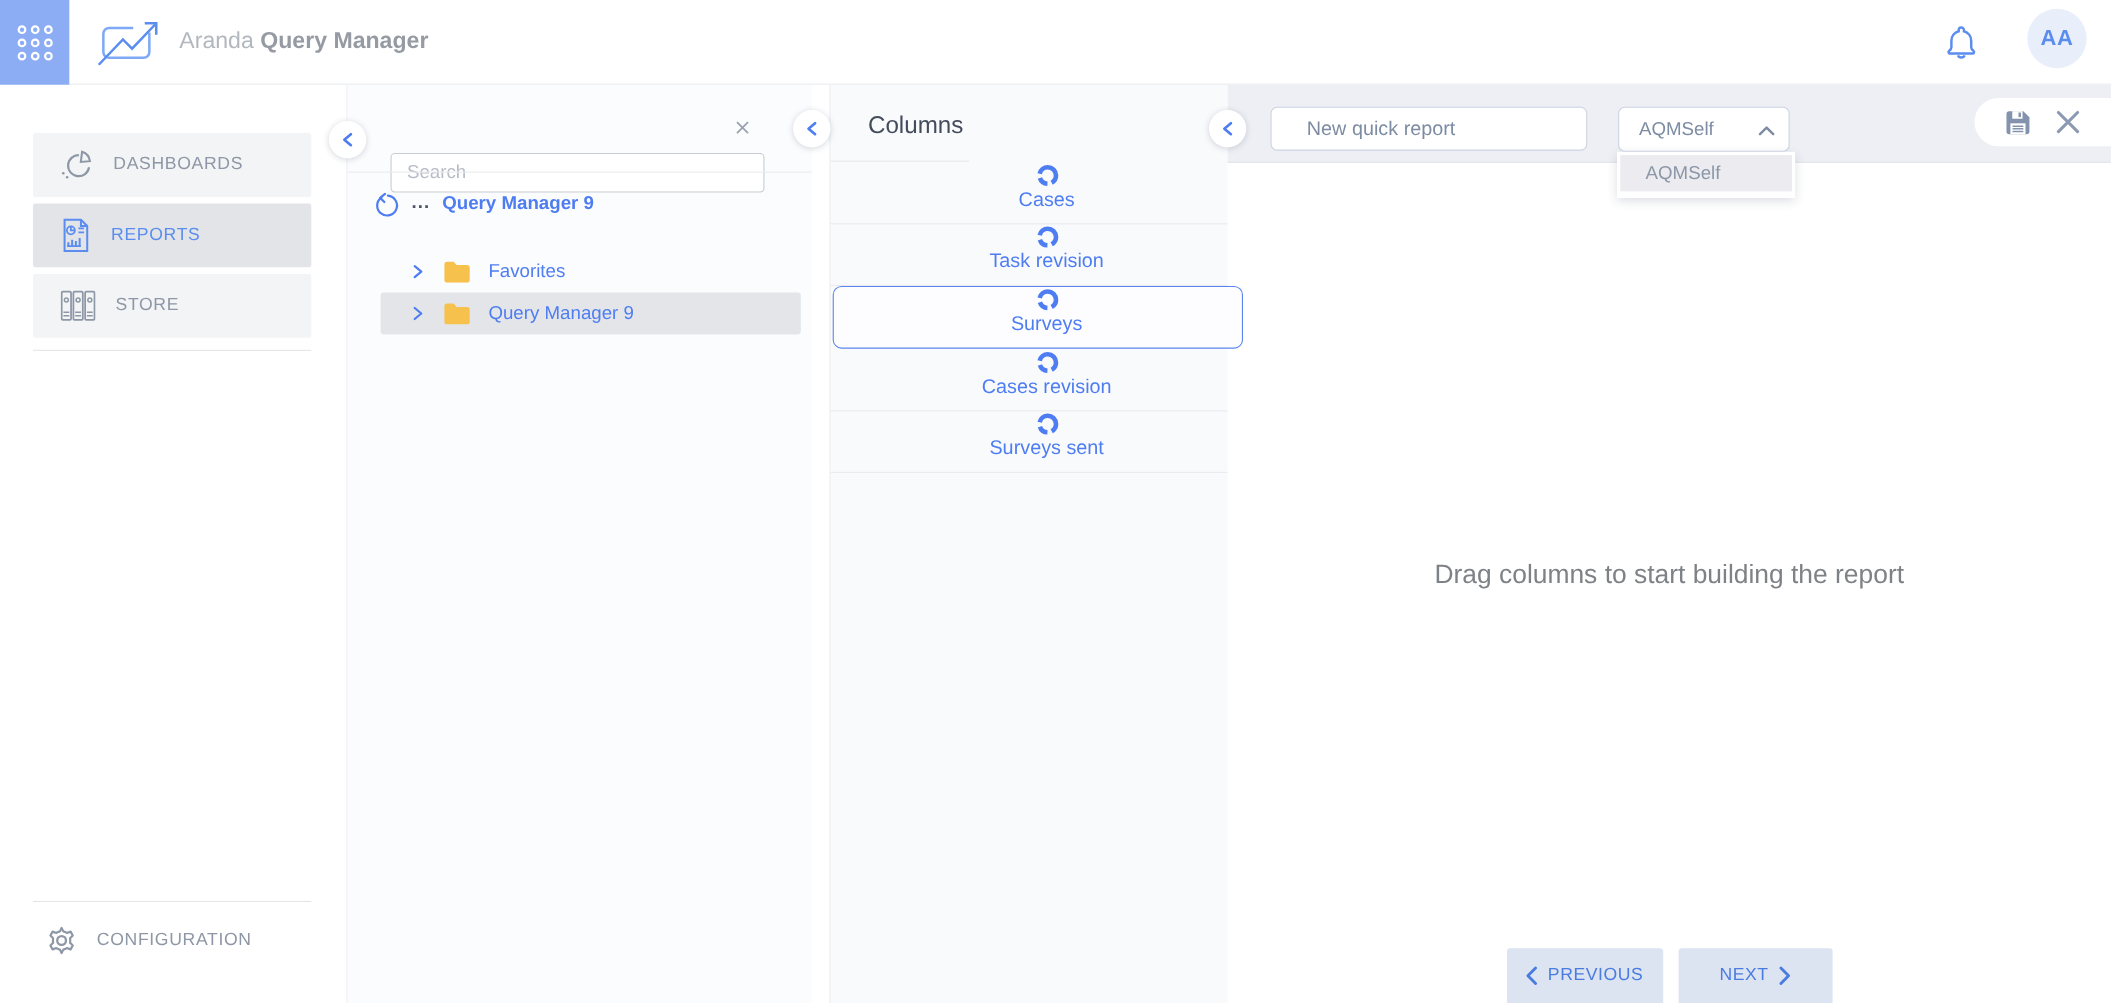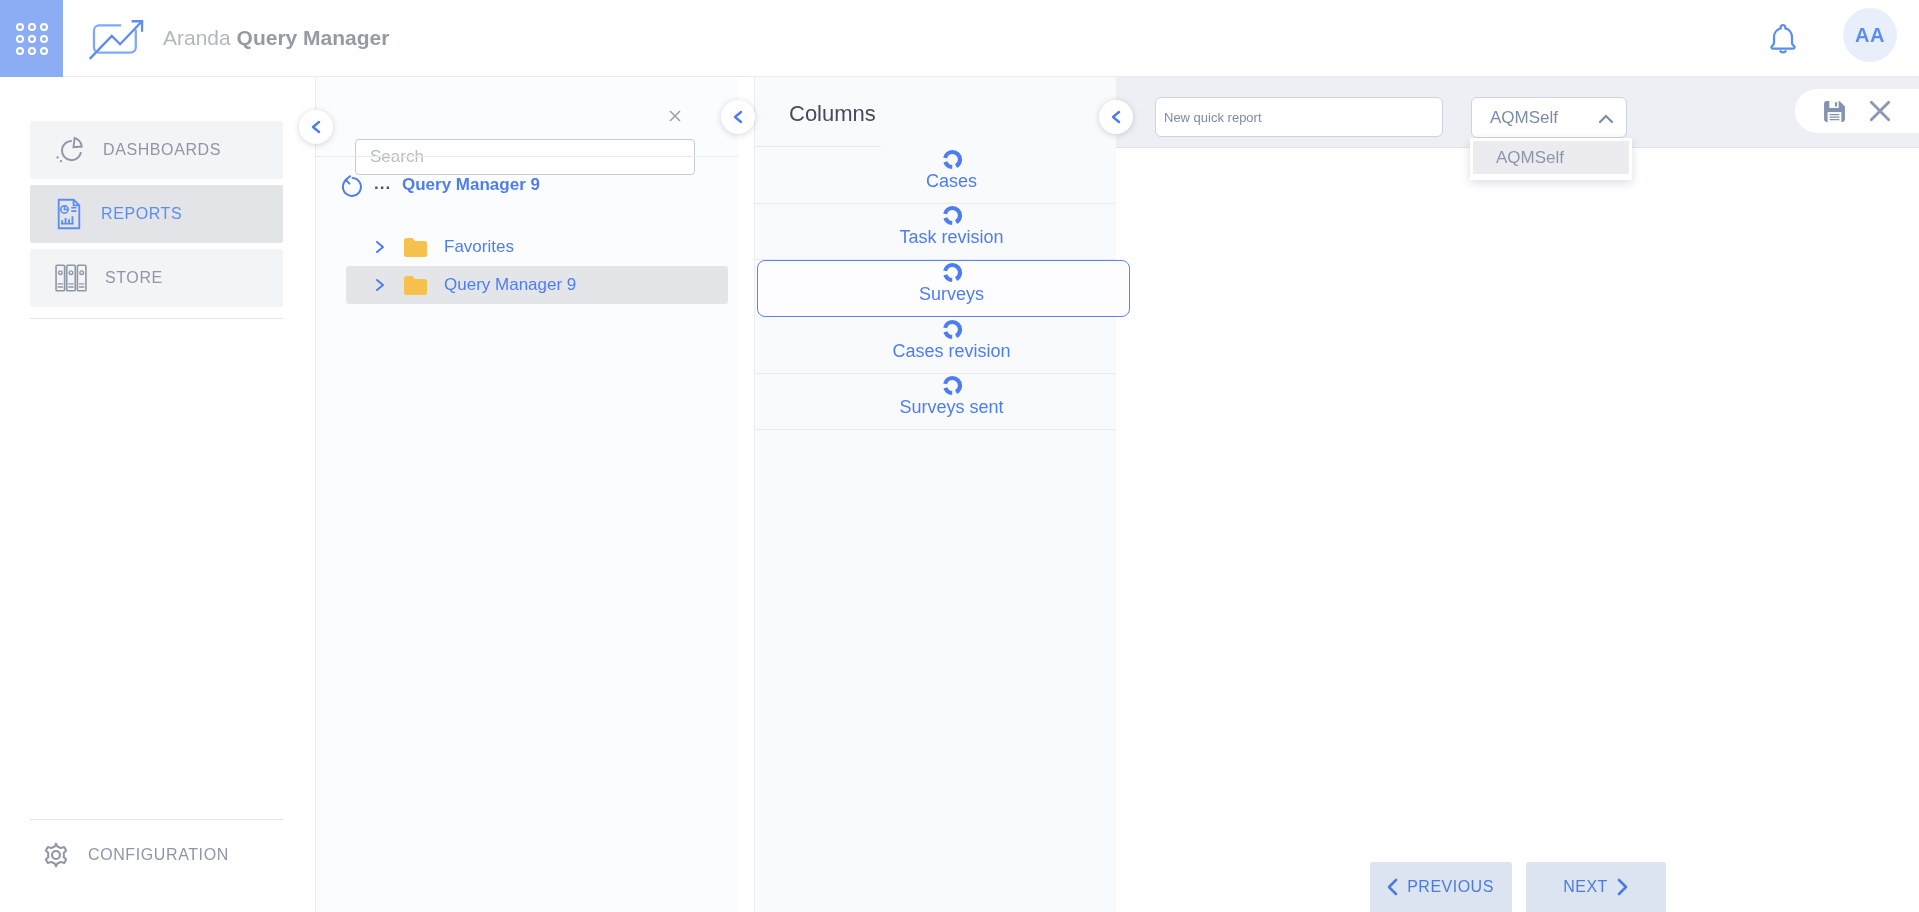--- a/index.html
+++ b/index.html
@@ -69,22 +69,22 @@
   .col-item .ring { margin-left:17px; display:flex; }
   .col-item .clab { margin-left:16px; font-size:18px; color:#4e7df2; }
   .col-item.selected { left:2px; width:373px; height:57px; border:1.5px solid #5a85f0;
     border-radius:8px; background:#fdfdff; z-index:2; }
 
   
   .main { position:absolute; left:1116px; top:77px; width:803px; height:835px; background:#fff; }
   .strip { position:absolute; left:0; top:0; width:100%; height:71px;
     background:#edeff4; border-bottom:1px solid #e2e4e9; }
   .name-input { position:absolute; left:39px; top:20px; width:288px; height:40px;
-    border:1px solid #ccd4e1; border-radius:6px; background:#fff; font-size:13px;
-    color:#7d8ca3; padding:0 8px; font-family:"Liberation Sans", sans-serif; outline:none; }
+    border:1px solid #ccd4e1; border-radius:6px; background:#fff; font-size:18px;
+    color:#7d8ca3; padding:0 32px; font-family:"Liberation Sans", sans-serif; outline:none; }
   .select { position:absolute; left:355px; top:20px; width:156px; height:41px;
     border:1px solid #ccd4e1; border-radius:6px; background:#fff; cursor:pointer;
     display:flex; align-items:center; }
   .select .sval { margin-left:18px; font-size:17px; color:#7d8ca3; }
   .select .carrot { position:absolute; right:12px; top:16px; }
   .menu { position:absolute; left:354px; top:61px; width:162px; background:#fff;
     box-shadow:0 3px 9px rgba(40,50,80,.16); padding:3px 3px 6px 3px; z-index:6; }
   .menu .opt { height:33px; line-height:33px; background:#ececf0; color:#8b97a8;
     font-size:17px; padding-left:23px; cursor:pointer; }
   .pill { position:absolute; right:0; top:12px; width:124px; height:44px; background:#fff;
@@ -298,20 +298,21 @@
         <rect x="5.4" y="11.5" width="11.2" height="8" fill="#fff"></rect>
         <path d="M7 13.6 h8 M7 15.6 h8 M7 17.6 h8" stroke="#8393ad" stroke-width="1.1"></path>
       </svg>
     </span>
     <span class="act">
       <svg width="24" height="24" viewBox="0 0 22 22">
         <path d="M3 3 L19 19 M19 3 L3 19" stroke="#8b99b2" stroke-width="2.6" stroke-linecap="round"></path>
       </svg>
     </span>
   </div>
+  <div class="empty-text">Drag columns to start building the report</div>
   <div class="navs">
     <button class="navbtn">
       <svg width="11" height="18" viewBox="0 0 11 18">
           <polyline points="9,2 2,9 9,16" fill="none" stroke="#4a7ce0" stroke-width="2.6" stroke-linecap="round" stroke-linejoin="round"></polyline>
         </svg>
       <span>PREVIOUS</span>
     </button>
     <button class="navbtn" style="width:140px">
       <span>NEXT</span>
       <svg width="11" height="18" viewBox="0 0 11 18">

